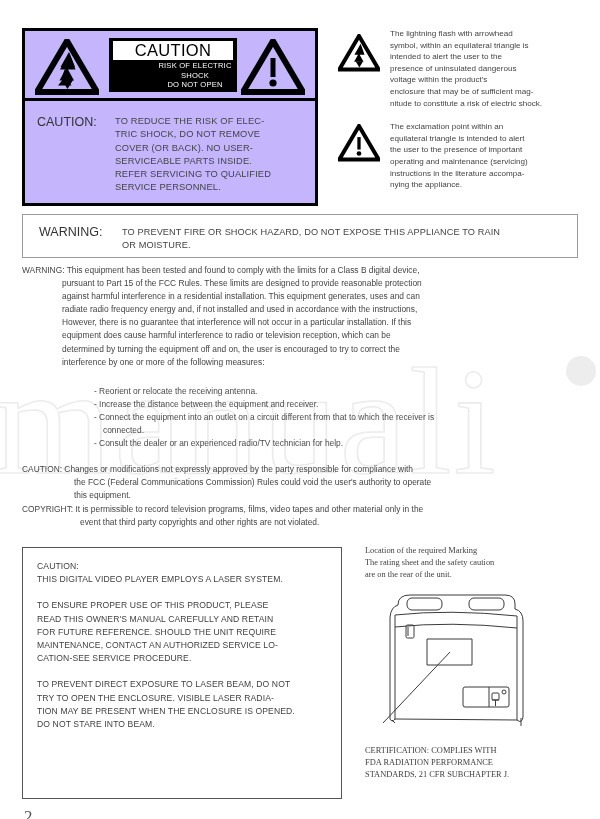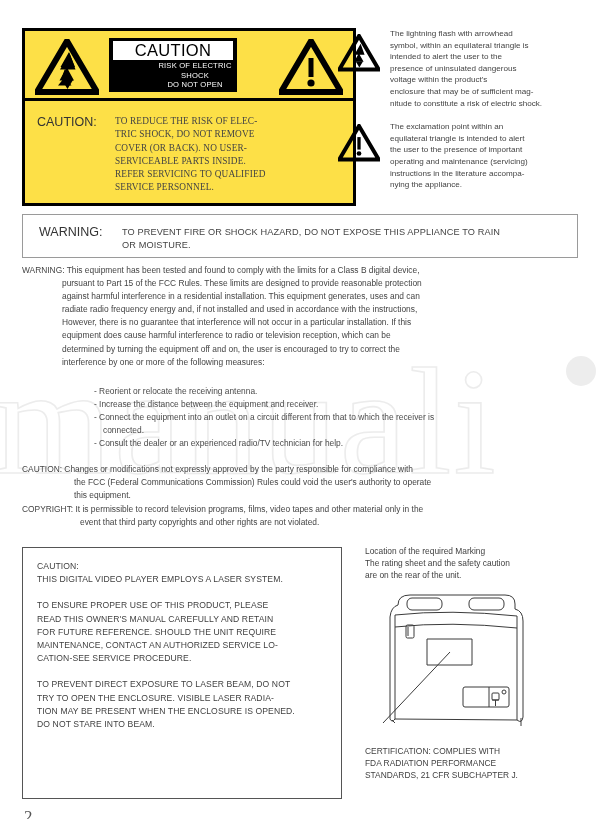--- a/index.html
+++ b/index.html
@@ -45,23 +45,23 @@
 
   
   #top-area {
     position: absolute;
     left: 0; top: 0; width: 600px; height: 210px;
   }
 
   #caution-outer {
     position: absolute;
     left: 22px; top: 28px;
-    width: 334px; height: 178px;
+    width: 296px; height: 178px;
     border: 3px solid #000;
-    background: #fde047;
+    background: #c4b5fd;
   }
   #caution-symbol-row {
     position: relative;
     height: 70px;
     border-bottom: 3px solid #000;
   }
   .tri {
     position: absolute;
     display: block;
   }
@@ -105,21 +105,20 @@
     line-height: 14px;
     color: #333;
   }
   #caution-body-text {
     margin-left: 78px;
     font-size: 9.3px;
     line-height: 13.3px;
     letter-spacing: .15px;
     color: #444;
     white-space: pre-line;
-    font-family: Liberation Serif, serif;
   }
 
   
   #tri-col { position: absolute; left: 336px; top: 0; width: 46px; height: 210px; }
   #tri-col .t1 { position: absolute; left: 2px; top: 34px; }
   #tri-col .t2 { position: absolute; left: 2px; top: 124px; }
 
   
   #explain-col {
     position: absolute;
@@ -208,20 +207,21 @@
     color: #3f3f3f;
     margin: 0 0 13px 0;
     white-space: pre-line;
   }
 
   
   #marking-col {
     position: absolute;
     left: 365px; top: 545px;
     width: 225px;
+    font-family: Liberation Serif, serif;
   }
   #marking-note {
     font-size: 8.4px;
     line-height: 12.2px;
     color: #3f3f3f;
     margin: 0;
     white-space: pre-line;
   }
   #unit-svg { position: absolute; left: 0px; top: 42px; }
   #cert-text {

